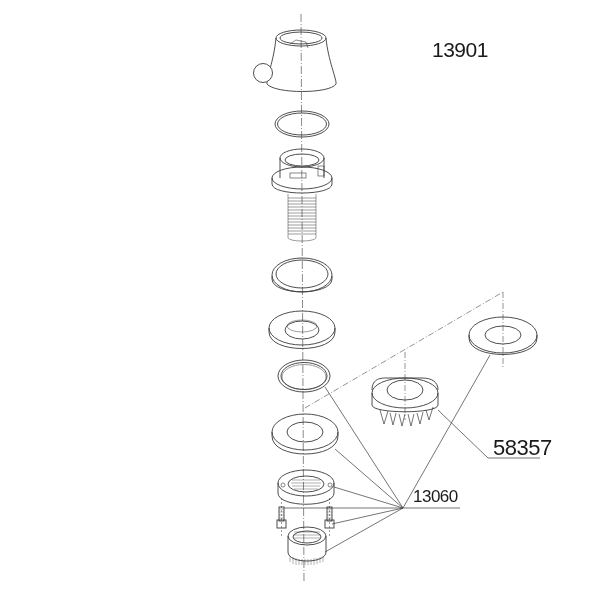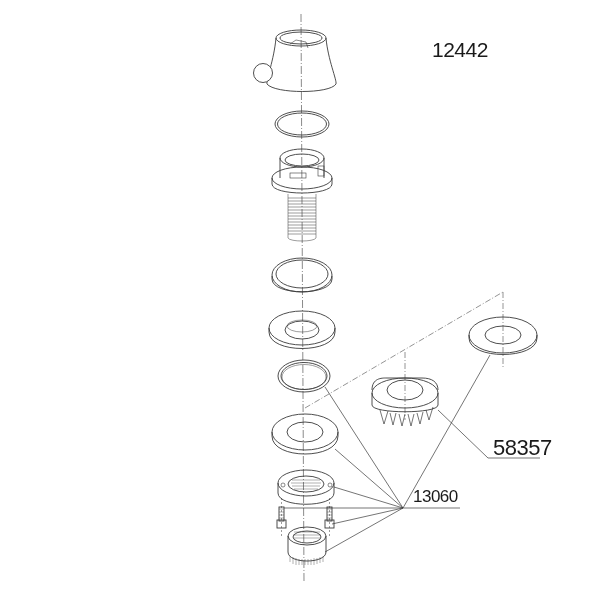--- a/index.html
+++ b/index.html
@@ -152,15 +152,15 @@
       <line x1="403" y1="508" x2="335" y2="449"></line>
       <line x1="403" y1="508" x2="334" y2="487"></line>
       <line x1="403" y1="508" x2="284" y2="508"></line>
       <line x1="403" y1="508" x2="332" y2="524"></line>
       <line x1="403" y1="508" x2="325" y2="552"></line>
       <line x1="403" y1="508" x2="490" y2="355"></line>
     </g>
   </g>
 </svg>
 
-<div class="label title-label">12442</div>
+<div class="label title-label">13901</div>
 <div class="label part-a">58357</div>
 <div class="label part-b">13060</div>
 
 </body></html>

